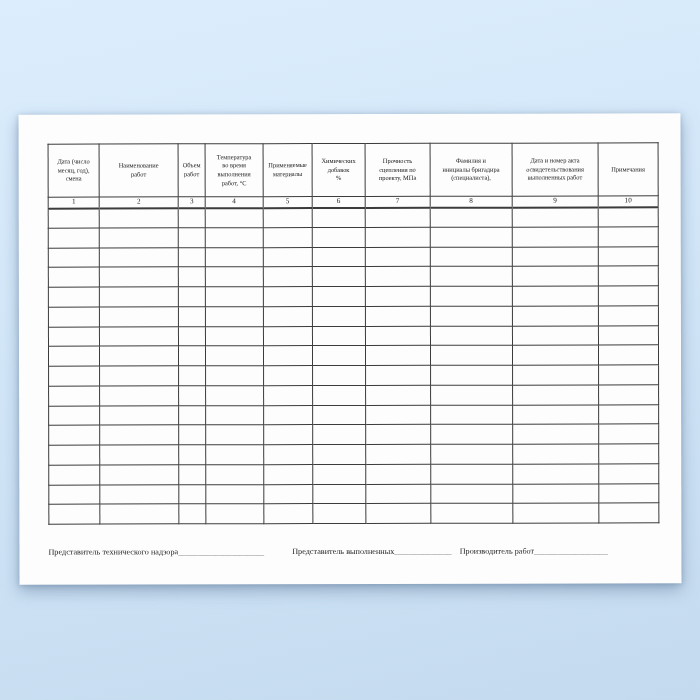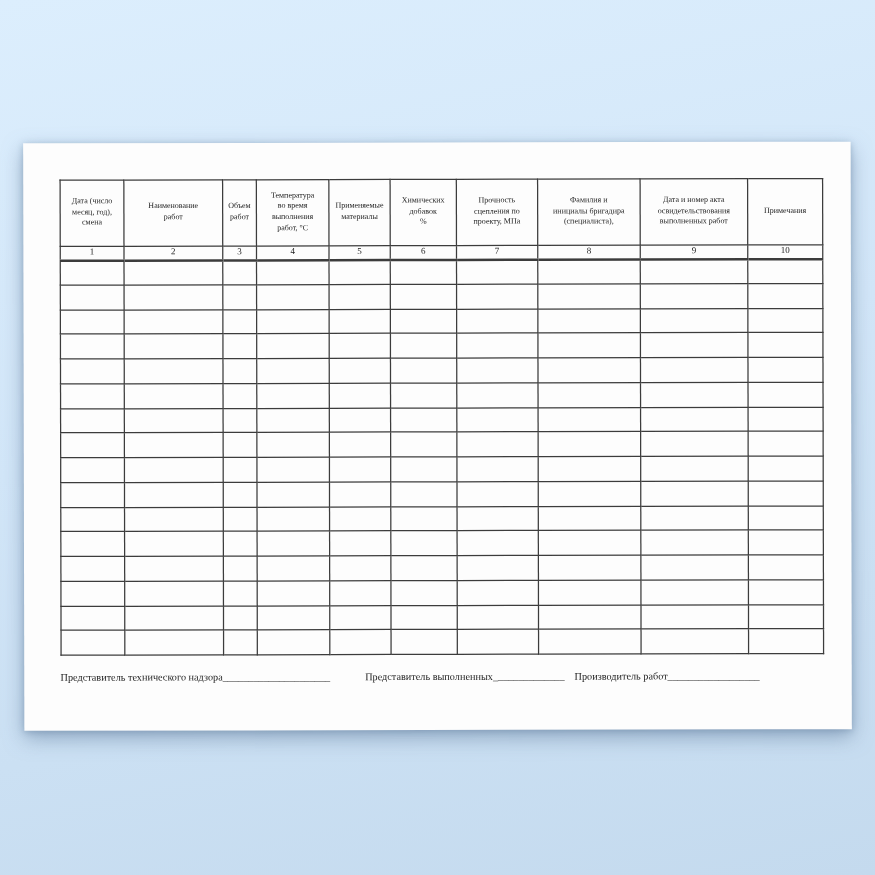--- a/index.html
+++ b/index.html
@@ -42,21 +42,21 @@
     border-bottom: 2px solid #3c3c3c;
     padding: 0;
   }
   .form-table tbody td { height: 19.75px; }
   .signature-row {
     position: absolute; left: 29px; top: 423px; width: 614px;
     font-size: 8.2px; color: #1d1d1d;
     white-space: nowrap;
     display: flex; align-items: baseline;
   }
-  .sig-block { display: inline-flex; align-items: baseline; }
+  .sig-block { display: inline-flex; align-items: baseline; margin-top: 10px; }
   .sig-block + .sig-block { margin-left: 28px; }
   .sig-block:nth-child(3) { margin-left: 8px; justify-content: space-between; }
   .sig-line { letter-spacing: 0; }
 </style>
 </head>
 <body>
 
 <div class="scene">
   <div class="paper">
     <table class="form-table">

